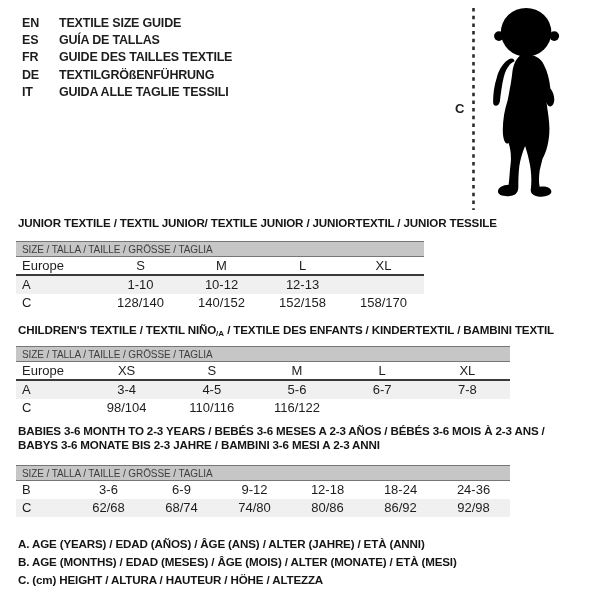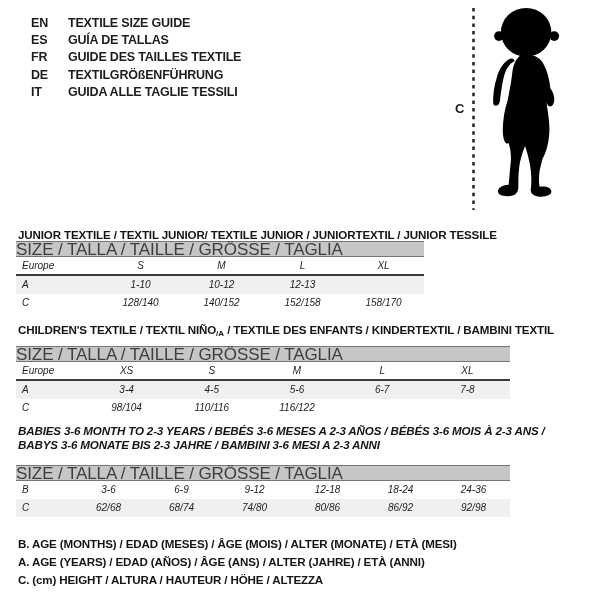--- a/index.html
+++ b/index.html
@@ -3,50 +3,50 @@
 <meta charset="utf-8">
 <style>
   html,body{margin:0;padding:0;background:#fff;}
   .page{
     position:relative;width:600px;height:600px;background:#fff;overflow:hidden;
     font-family:"Liberation Sans","DejaVu Sans",sans-serif;color:#1d1d1d;
   }
 
   
   .lang-block{position:absolute;left:22px;top:14px;}
-  .lang-row{display:flex;height:17.3px;align-items:center;margin-left:9px;}
+  .lang-row{display:flex;height:17.3px;align-items:center;}
   .lang-code{width:37px;font-weight:700;font-size:12.5px;letter-spacing:-0.2px;}
   .lang-title{font-weight:700;font-size:12.5px;letter-spacing:-0.2px;white-space:nowrap;}
 
   
   .figure{position:absolute;left:450px;top:0;width:150px;height:216px;}
   .dash-line{position:absolute;left:20px;top:8px;}
   .height-label{position:absolute;left:5px;top:101px;font-weight:700;font-size:13px;}
   .toddler{position:absolute;left:31px;top:6px;color:var(--silhouette,#000);}
 
   
   .section-title{position:absolute;left:18px;font-weight:700;font-size:11.6px;
     letter-spacing:-0.15px;white-space:nowrap;color:#151515;}
-  .s1{top:228px;}
+  .s1{top:216px;}
   .s2{top:323px;}
-  .s3{top:424px;white-space:normal;width:565px;line-height:14.4px;font-style:italic;}
+  .s3{top:424px;white-space:normal;width:565px;line-height:14.4px;}
   .subscript{font-size:8px;vertical-align:-2px;letter-spacing:0;}
 
   
   .table{position:absolute;left:16px;}
   .t1{top:241px;width:408px;}
   .t2{top:346px;width:494px;}
   .t3{top:465px;width:494px;}
   .size-bar{
     height:16px;line-height:16px;background:var(--bar-bg,#c6c6c6);
     border-top:1px solid #767676;border-bottom:1px solid #767676;
-    color:#3e3e3e;font-size:17px;padding-left:0;box-sizing:border-box;
+    color:#3e3e3e;font-size:10px;padding-left:6px;box-sizing:border-box;
     letter-spacing:-0.1px;
   }
-  .row{display:grid;height:18px;line-height:18px;font-size:10px;box-sizing:border-box;font-style:italic;}
+  .row{display:grid;height:18px;line-height:18px;font-size:13px;box-sizing:border-box;}
   .t1 .row{grid-template-columns:84px repeat(4,1fr);}
   .t2 .row{grid-template-columns:68px repeat(5,1fr);}
   .t3 .row{grid-template-columns:56px repeat(6,1fr);}
   .cell{text-align:center;}
   .cell.label{text-align:left;padding-left:6px;}
   .header-row{border-bottom:2px solid var(--line-dark,#3a3a3a);height:19px;}
   .stripe{background:var(--stripe-bg,#f0f0f0);}
 
   
   .notes{position:absolute;left:18px;top:535px;}
@@ -201,18 +201,18 @@
       <span class="cell">62/68</span>
       <span class="cell">68/74</span>
       <span class="cell">74/80</span>
       <span class="cell">80/86</span>
       <span class="cell">86/92</span>
       <span class="cell">92/98</span>
     </div>
   </div>
 
   <div class="notes">
+    <div class="note">A. AGE (YEARS) / EDAD (AÑOS) / ÂGE (ANS) / ALTER (JAHRE) / ETÀ (ANNI)</div>
     <div class="note">B. AGE (MONTHS) / EDAD (MESES) / ÂGE (MOIS) / ALTER (MONATE) / ETÀ (MESI)</div>
-    <div class="note">A. AGE (YEARS) / EDAD (AÑOS) / ÂGE (ANS) / ALTER (JAHRE) / ETÀ (ANNI)</div>
     <div class="note">C. (cm) HEIGHT / ALTURA / HAUTEUR / HÖHE / ALTEZZA</div>
   </div>
 
 </div>
 
 </body></html>

